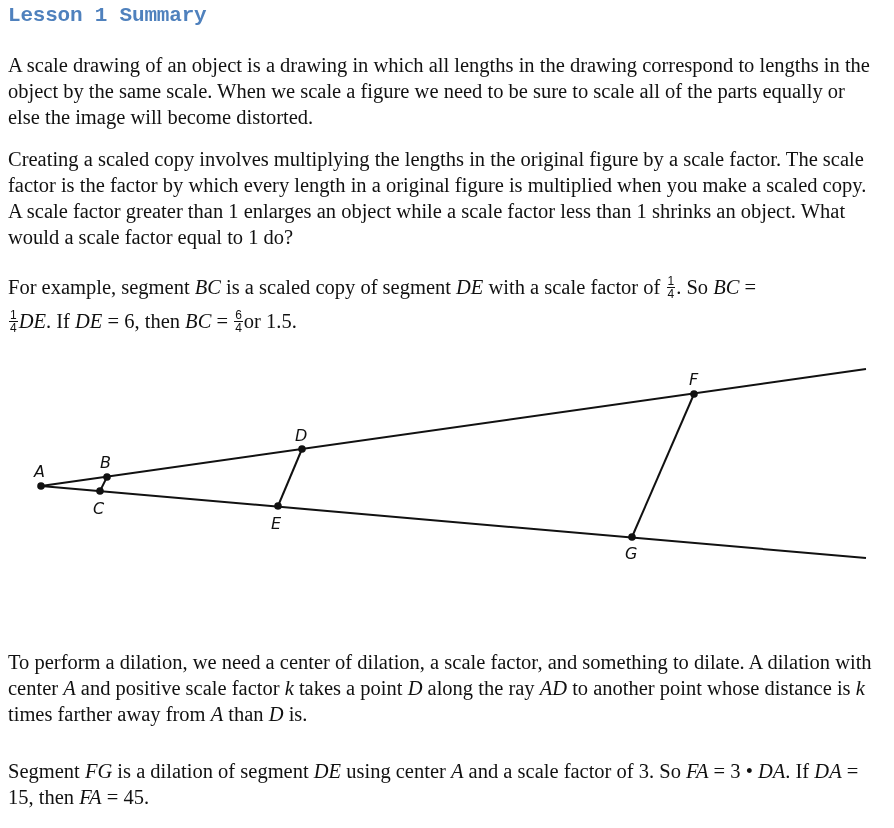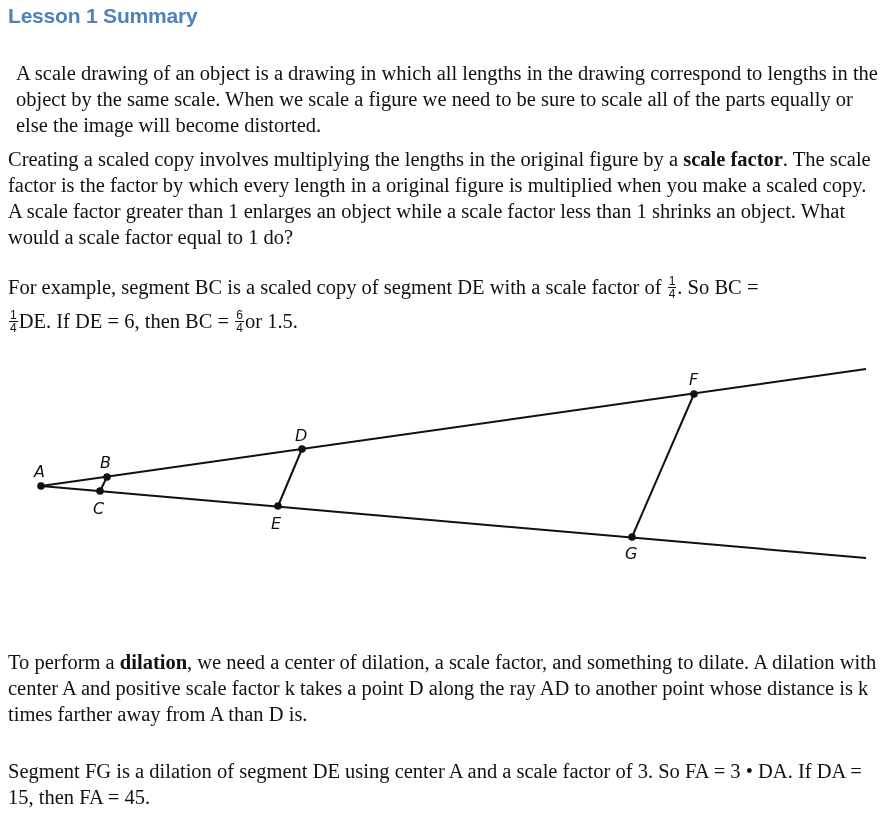--- a/index.html
+++ b/index.html
@@ -1,40 +1,40 @@
 <!DOCTYPE html>
 <html><head>
 <meta charset="utf-8">
 <style>
   html, body { margin: 0; padding: 0; background: #ffffff; }
   body { width: 894px; height: 828px; position: relative; overflow: hidden;
          font-family: "Liberation Serif", "DejaVu Serif", serif; color: #111; }
-  .title { position: absolute; left: 8px; top: 4px; font-family: Liberation Sans, sans-serif;
+  .title { position: absolute; left: 8px; top: 4px; font-family: Liberation Mono, monospace;
            font-weight: bold; font-size: 21px; color: #4F81BD; letter-spacing: -0.2px; }
   .para { position: absolute; left: 8px; width: 870px; font-size: 20.5px; line-height: 26px; }
   .p1 { top: 52px; }
   .p2 { top: 146px; }
   .p3 { top: 270px; }
   .p5 { top: 649px; }
   .p6 { top: 758px; }
-  .m { }
-  b { font-weight: bold; }
+  .m { font-style: italic; }
+  b { font-weight: normal; }
   .frac { display: inline-block; vertical-align: middle; text-align: center; font-size: 12px; line-height: 12px;
           font-family: "Liberation Sans", "DejaVu Sans", sans-serif; margin: 0 1px; position: relative; top: -2px; }
   .frac .num { display: block; border-bottom: 1px solid #111; padding: 0 1px; }
   .frac .den { display: block; padding: 0 1px; }
   .figure { position: absolute; left: 0; top: 360px; width: 894px; height: 220px; }
   .figure text { font-family: "DejaVu Sans", "Liberation Sans", sans-serif; font-style: italic; font-size: 16px; fill: #111; }
 </style>
 </head>
 <body>
 
 <div class="title">Lesson 1 Summary</div>
 
-<p class="para p1" style="margin:8px">A scale drawing of an object is a drawing in which all lengths in the drawing correspond to lengths in the object by the same scale. When we scale a figure we need to be sure to scale all of the parts equally or else the image will become distorted.</p>
+<p class="para p1" style="margin:0">A scale drawing of an object is a drawing in which all lengths in the drawing correspond to lengths in the object by the same scale. When we scale a figure we need to be sure to scale all of the parts equally or else the image will become distorted.</p>
 
 <p class="para p2" style="margin:0"><span>Creating a scaled copy involves multiplying the lengths in the original figure by a </span><b>scale factor</b><span>. The scale factor is the factor by which every length in a original figure is multiplied when you make a scaled copy. A scale factor greater than 1 enlarges an object while a scale factor less than 1 shrinks an object. What would a scale factor equal to 1 do?</span></p>
 
 <p class="para p3" style="margin:0; line-height:34px;"><span>For example, segment </span><span class="m">BC</span><span> is a scaled copy of segment </span><span class="m">DE</span><span> with a scale factor of </span><span class="frac"><span class="num">1</span><span class="den">4</span></span><span>. So </span><span class="m">BC</span><span> = </span><br><span class="frac"><span class="num">1</span><span class="den">4</span></span><span class="m">DE</span><span>. If </span><span class="m">DE</span><span> = 6, then </span><span class="m">BC</span><span> = </span><span class="frac"><span class="num">6</span><span class="den">4</span></span><span>or 1.5.</span></p>
 
 <svg class="figure" viewBox="0 360 894 220" xmlns="http://www.w3.org/2000/svg">
   <line x1="41" y1="486" x2="866" y2="369" stroke="#111" stroke-width="2"></line>
   <line x1="41" y1="486" x2="866" y2="558" stroke="#111" stroke-width="2"></line>
   <line x1="107" y1="477" x2="100" y2="491" stroke="#111" stroke-width="2"></line>
   <line x1="302" y1="449" x2="278" y2="506" stroke="#111" stroke-width="2"></line>

